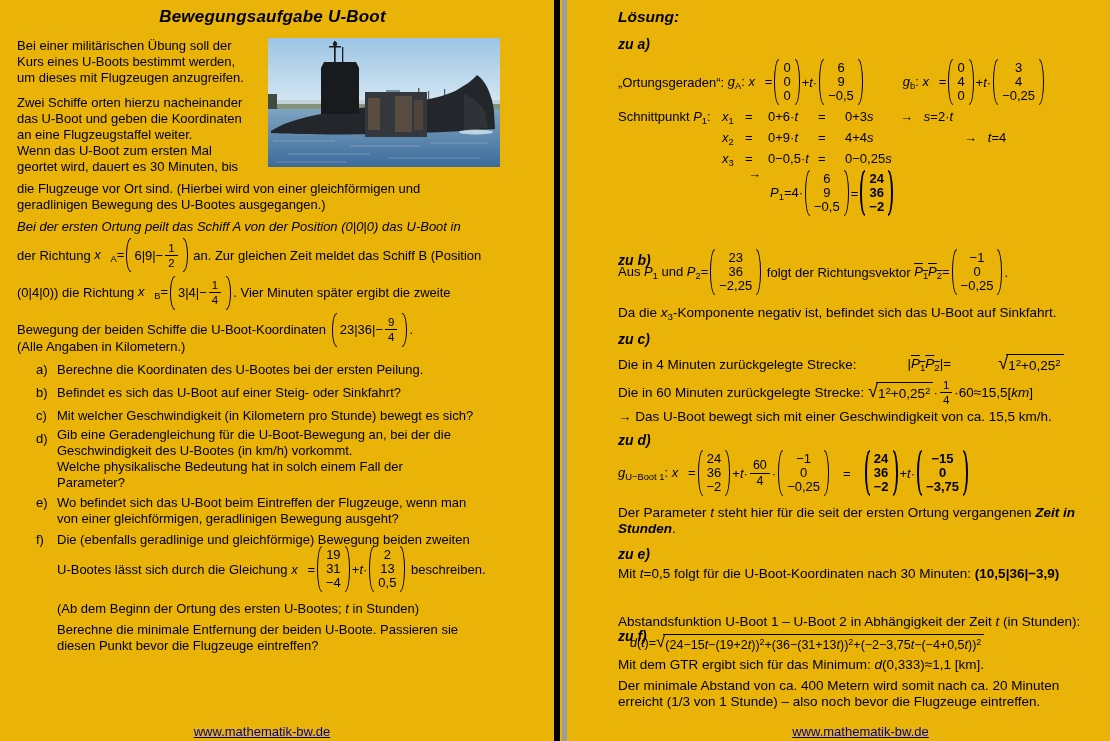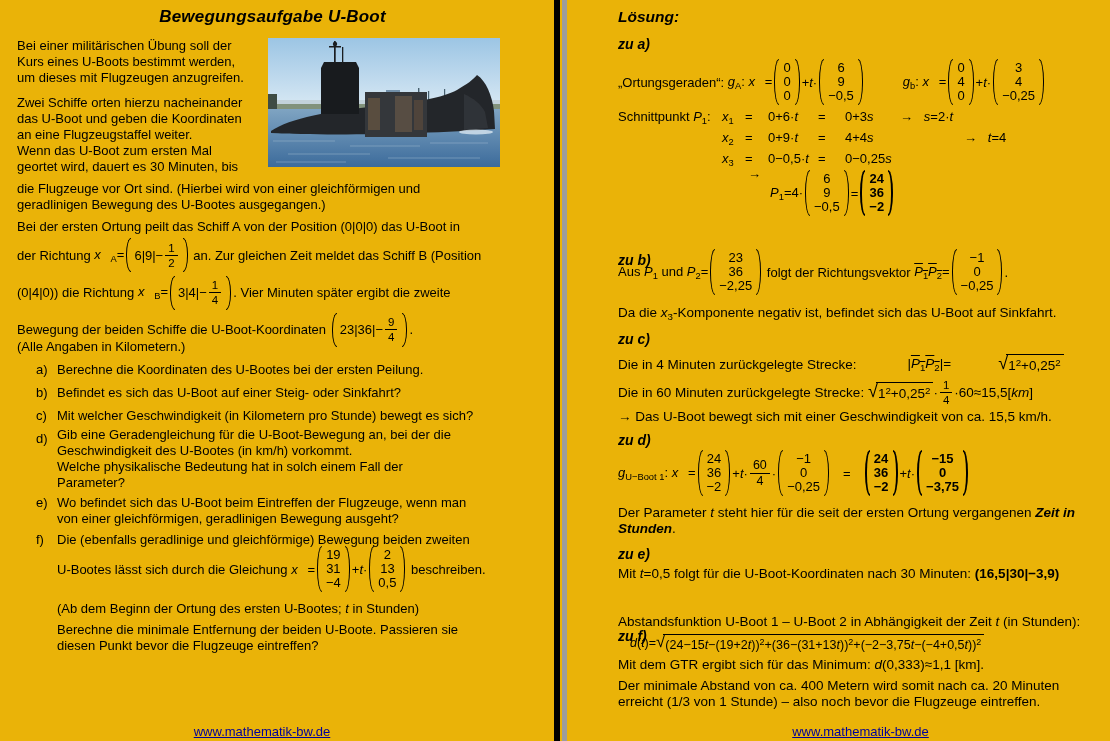--- a/index.html
+++ b/index.html
@@ -107,21 +107,21 @@
           <path d="M82,108 h70"></path>
           <path d="M162,105 h58"></path>
         <path d="M20,116 h82"></path>
           <path d="M120,120 h92"></path>
           <path d="M8,124 h70"></path>
       </g>
     </svg>
   </div>
 
   <div class="blk" style="left:17px;top:216px;width:532px;">
-    <div class="row" style="min-height:20px;">
+    <div class="row" style="min-height:20px;font-style:italic;">
       <span>Bei der ersten Ortung peilt das Schiff A von der Position (0|0|0) das U-Boot in</span>
     </div>
     <div class="row" style="min-height:38px;">
       <span>der Richtung </span><span><i>x⃗</i><sub>A</sub>=</span><span class="ivec"><span class="vec" style="align-self:stretch;margin:0;"><span class="lp"></span><span class="body"><span>6|9|−</span><span class="frac"><span class="fn">1</span><span class="fd">2</span></span></span><span class="rp"></span></span></span><span> an. Zur gleichen Zeit meldet das Schiff B (Position</span>
     </div>
     <div class="row" style="min-height:37px;">
       <span>(0|4|0)) die Richtung </span><span><i>x⃗</i><sub>B</sub>=</span><span class="ivec"><span class="vec" style="align-self:stretch;margin:0;"><span class="lp"></span><span class="body"><span>3|4|−</span><span class="frac"><span class="fn">1</span><span class="fd">4</span></span></span><span class="rp"></span></span></span><span>. Vier Minuten später ergibt die zweite</span>
     </div>
     <div class="row" style="min-height:37px;">
       <span>Bewegung der beiden Schiffe die U-Boot-Koordinaten </span><span class="ivec"><span class="vec" style="align-self:stretch;margin:0;"><span class="lp"></span><span class="body"><span>23|36|−</span><span class="frac"><span class="fn">9</span><span class="fd">4</span></span></span><span class="rp"></span></span></span><span>.</span>
@@ -215,21 +215,21 @@
 
   <h3 class="blk zu" style="left:618px;top:432px;">zu d)</h3>
 
   <div class="blk row" style="left:618px;top:448px;height:50px;">
     <span><i>g</i><sub>U−Boot 1</sub>: <i>x⃗</i>=</span><span class="vec"><span class="lp"></span><span class="col"><span>24</span><span>36</span><span>−2</span></span><span class="rp"></span></span><span>+<i>t</i>·</span><span class="frac" style="font-size:12.5px;line-height:13px;"><span class="fn">60</span><span class="fd">4</span></span><span>·</span><span class="vec"><span class="lp"></span><span class="col"><span>−1</span><span>0</span><span>−0,25</span></span><span class="rp"></span></span><span style="width:12px;"></span><span>=</span><span style="width:12px;"></span><span class="vec b"><span class="lp"></span><span class="col"><span>24</span><span>36</span><span>−2</span></span><span class="rp"></span></span><span>+<i>t</i>·</span><span class="vec b"><span class="lp"></span><span class="col"><span>−15</span><span>0</span><span>−3,75</span></span><span class="rp"></span></span>
   </div>
 
   <p class="blk t135" style="left:618px;top:505px;width:497px;">Der Parameter <i>t</i> steht hier für die seit der ersten Ortung vergangenen <b><i>Zeit in Stunden</i></b>.</p>
 
   <h3 class="blk zu" style="left:618px;top:546px;">zu e)</h3>
-  <p class="blk t135" style="left:618px;top:566px;width:500px;">Mit <i>t</i>=0,5 folgt für die U-Boot-Koordinaten nach 30 Minuten: <b>(16,5|30|−3,9)</b></p>
+  <p class="blk t135" style="left:618px;top:566px;width:500px;">Mit <i>t</i>=0,5 folgt für die U-Boot-Koordinaten nach 30 Minuten: <b>(10,5|36|−3,9)</b></p>
 
   <h3 class="blk zu" style="left:618px;top:628px;">zu f)</h3>
   <p class="blk t135" style="left:618px;top:614px;width:500px;">Abstandsfunktion U-Boot 1 – U-Boot 2 in Abhängigkeit der Zeit <i>t</i> (in Stunden):</p>
 
   <div class="blk row" style="left:630px;top:631px;height:24px;font-size:12.5px;">
     <span><i>d</i>(<i>t</i>)=</span><span class="sqrt"><span class="rb">(24−15<i>t</i>−(19+2<i>t</i>))<sup>2</sup>+(36−(31+13<i>t</i>))<sup>2</sup>+(−2−3,75<i>t</i>−(−4+0,5<i>t</i>))<sup>2</sup></span></span>
   </div>
 
   <p class="blk t135" style="left:618px;top:657px;width:500px;">Mit dem GTR ergibt sich für das Minimum: <i>d</i>(0,333)≈1,1 [km].</p>
   <p class="blk t135 pre" style="left:618px;top:678px;width:500px;">Der minimale Abstand von ca. 400 Metern wird somit nach ca. 20 Minuten<br>erreicht (1/3 von 1 Stunde) – also noch bevor die Flugzeuge eintreffen.</p>

